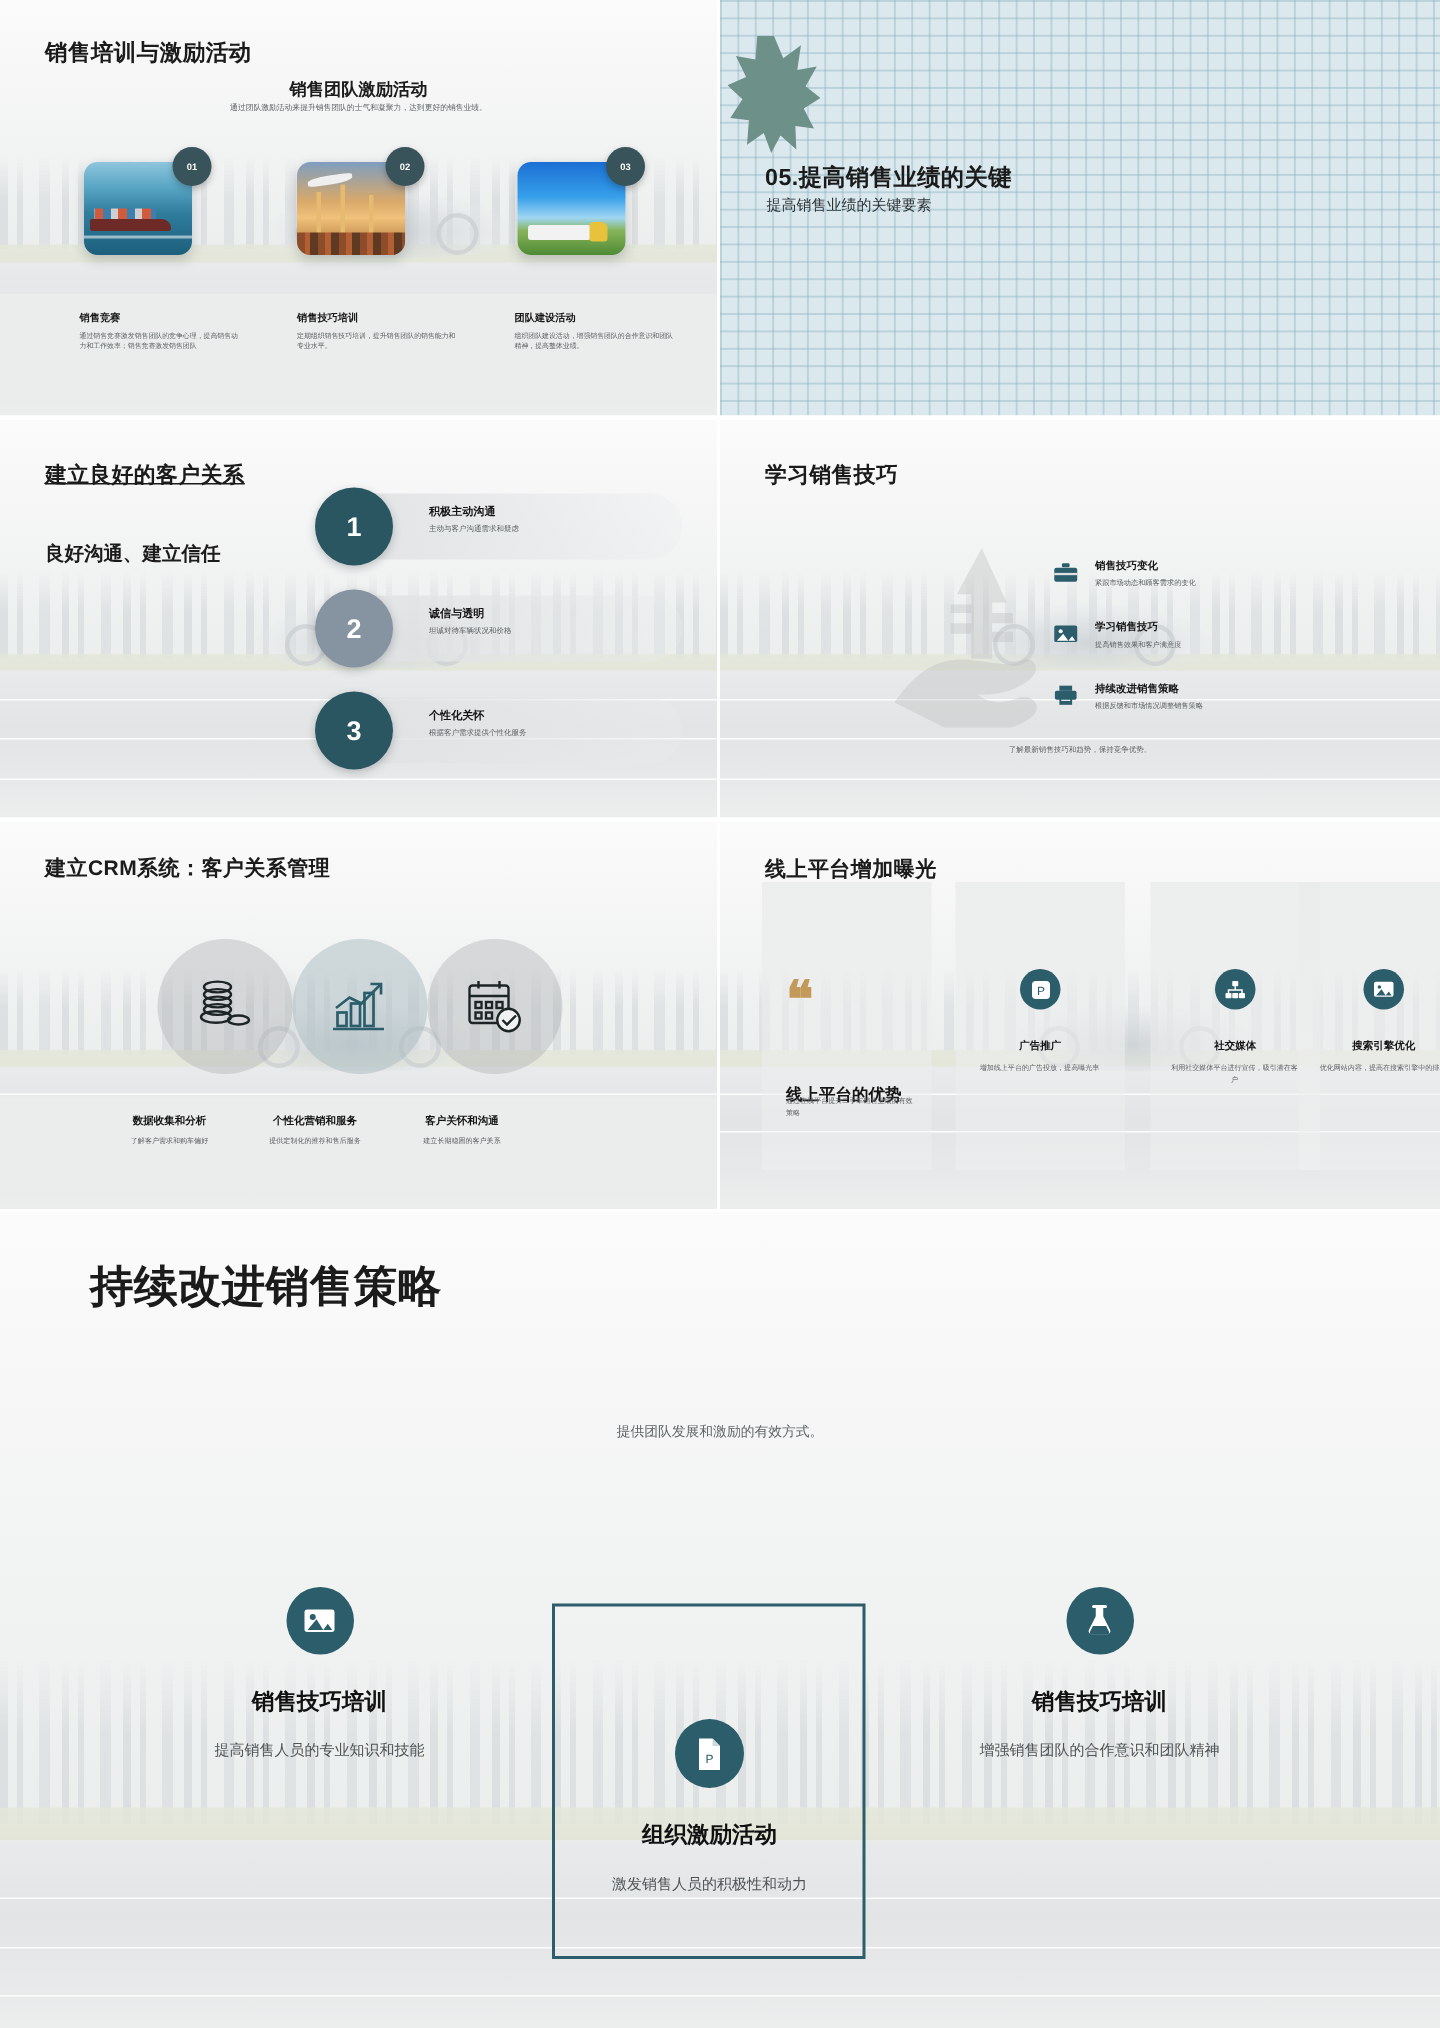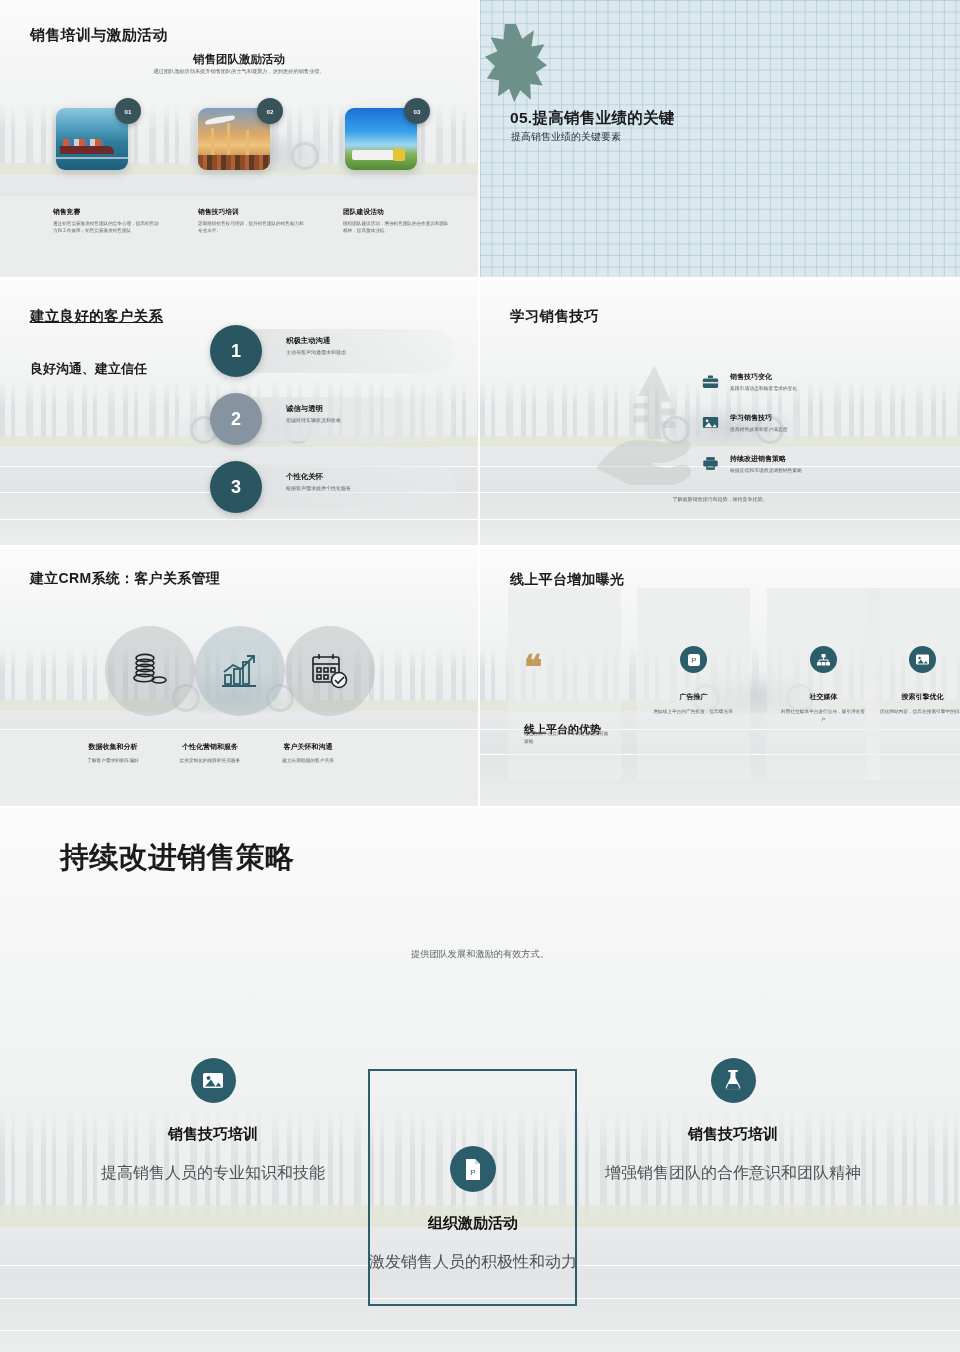--- a/index.html
+++ b/index.html
@@ -184,21 +184,21 @@
   
   #slide7 { left:0; top:808px; width:960px; height:544px; }
   #slide7 .slide-title { left:60px; top:30px; font-size:29px; }
   #slide7 .s7-h { position:absolute; left:0; right:0; top:97px; font-size:22px; }
   #slide7 .s7-p { position:absolute; left:0; right:0; top:140px; font-size:9.2px; }
   .b-cols { position:absolute; left:0; right:0; top:250px; height:200px; }
   .b-col { position:absolute; width:260px; text-align:center; }
   .b-ic { width:45px; height:45px; border-radius:50%; background:#2b5d6b; margin:0 auto 22px auto;
           display:flex; align-items:center; justify-content:center; }
   .b-col h3 { font-size:15px; color:#111; margin-bottom:16px; }
-  .b-col p { font-size:16px; color:#4e5355; line-height:1.65; }
+  .b-col p { font-size:10px; color:#4e5355; line-height:1.65; }
   .hl-box { position:absolute; left:368px; top:1069px; width:209px; height:237px;
             border:2.5px solid #2b5d6b; }
 
   .sep { position:absolute; background:#ffffff; }
 </style>
 </head>
 <body>
 
 <div class="deck">
 

